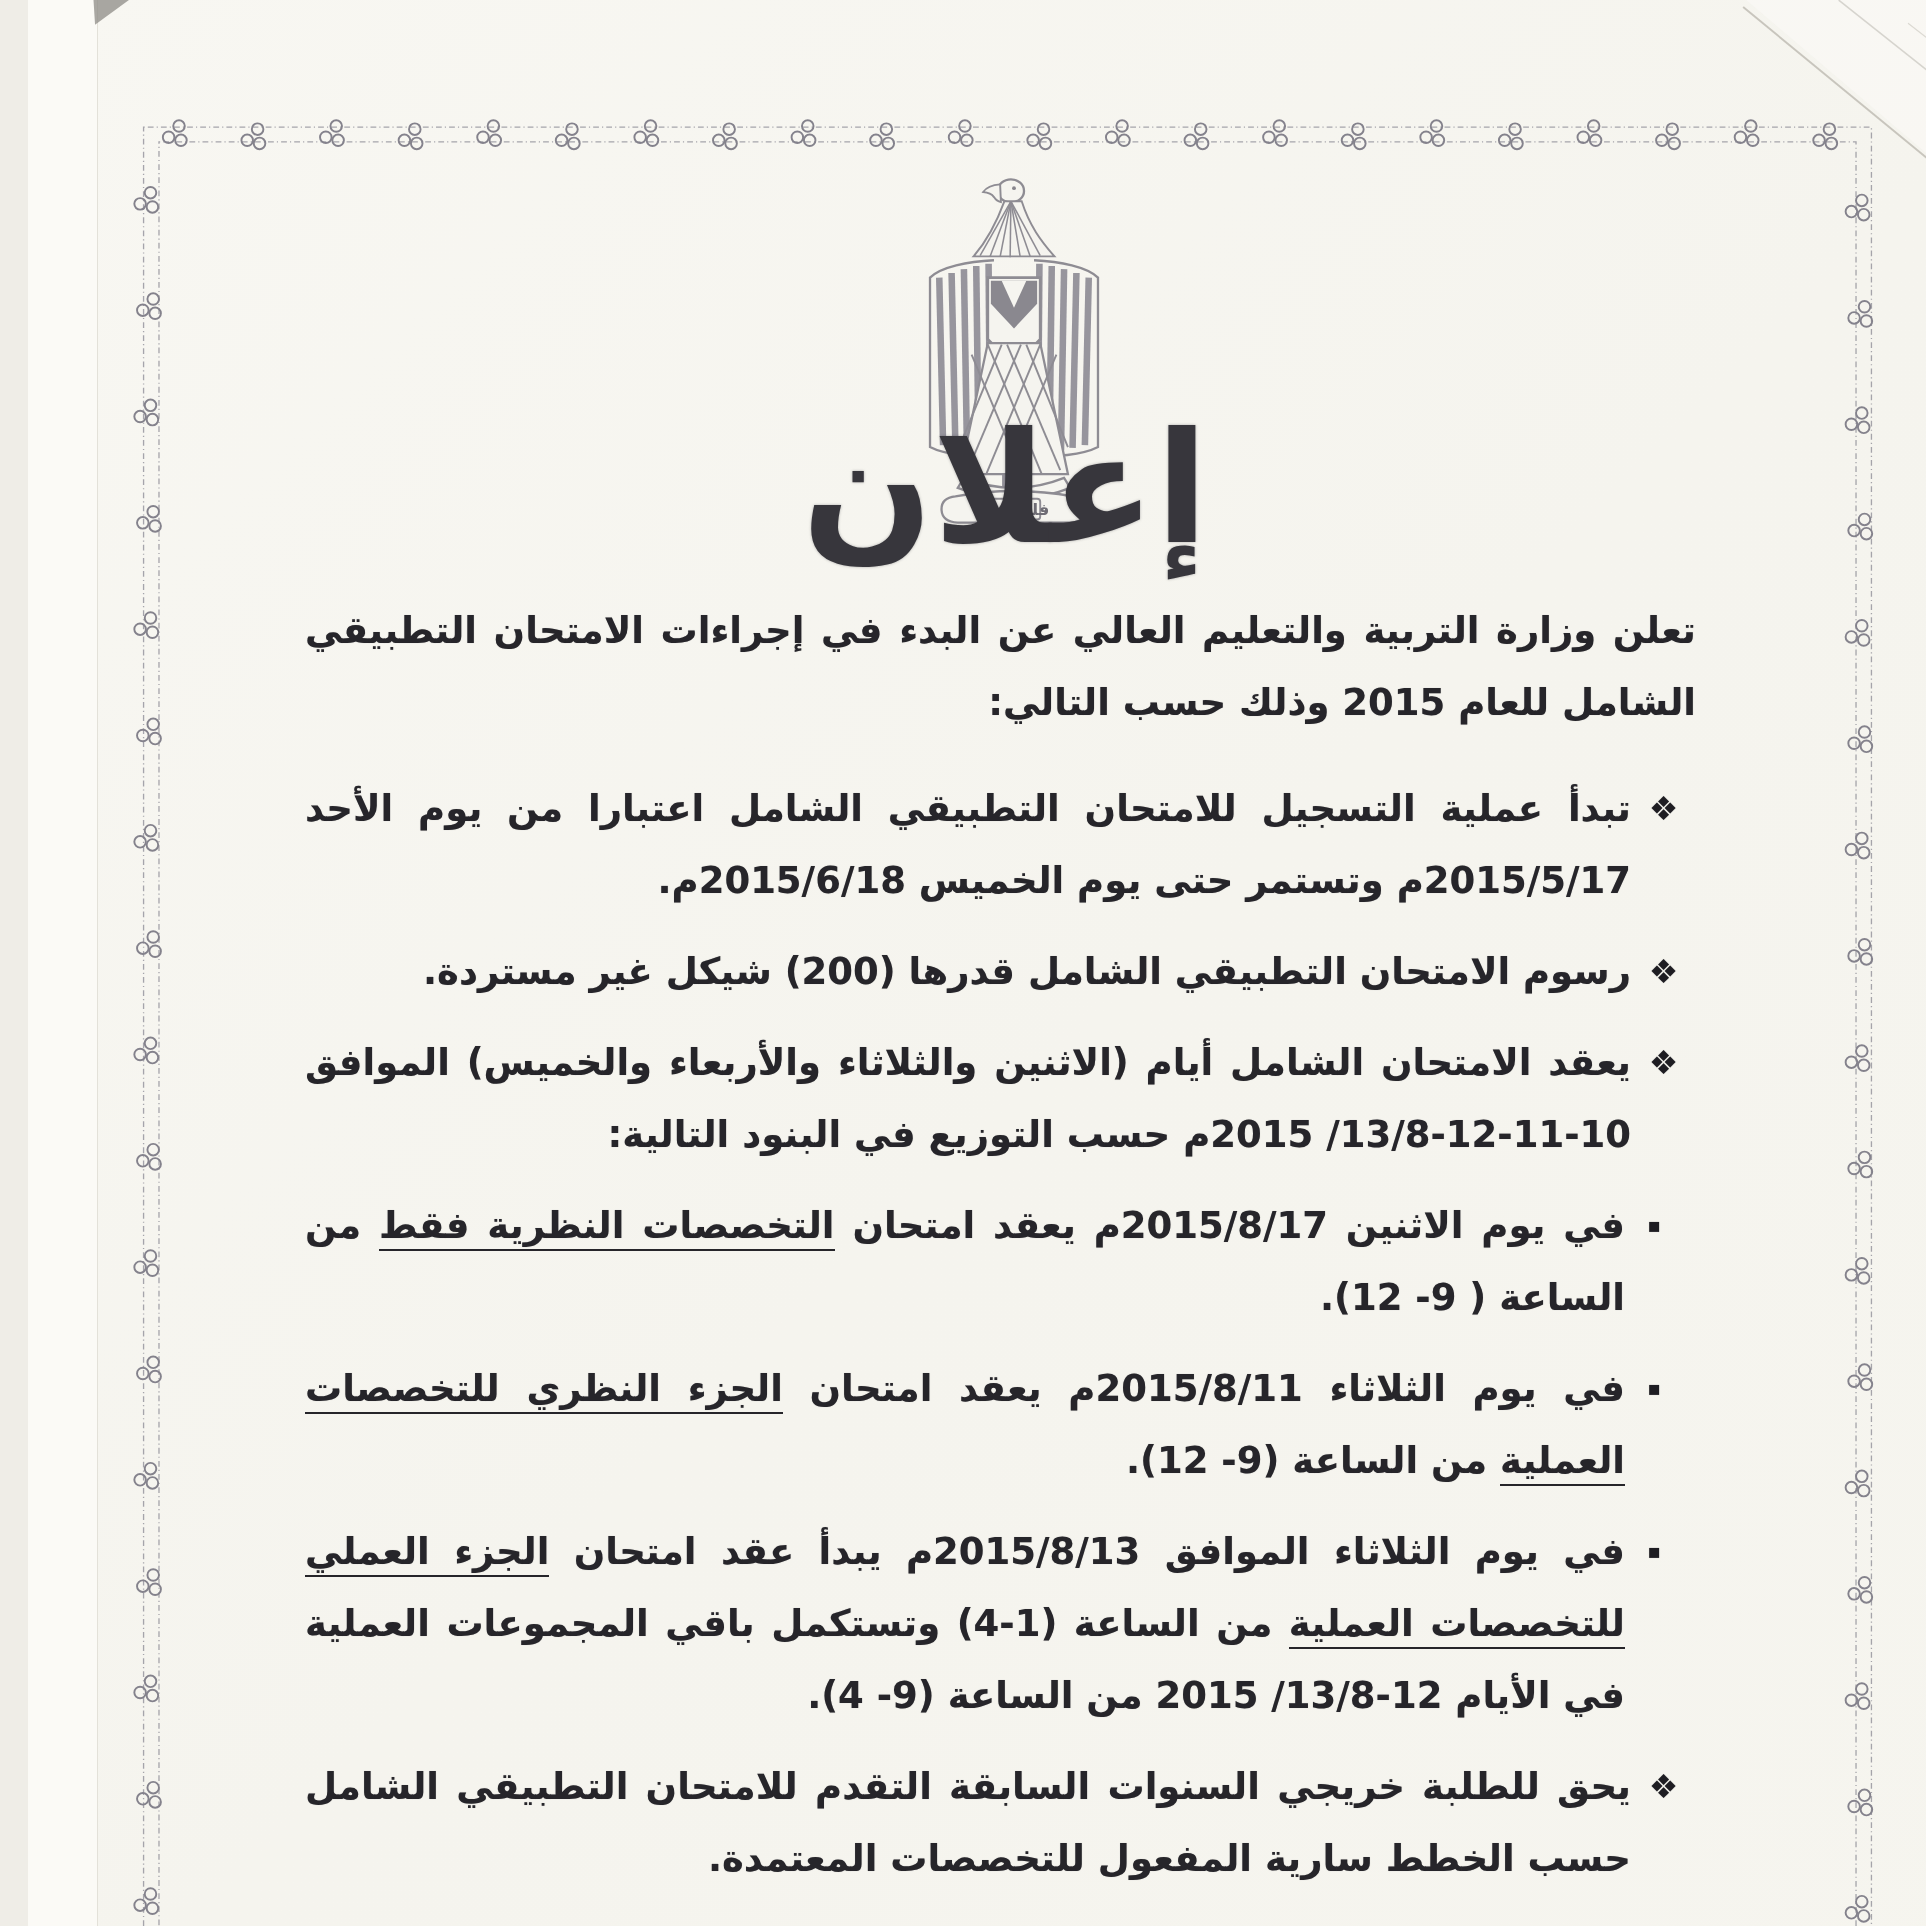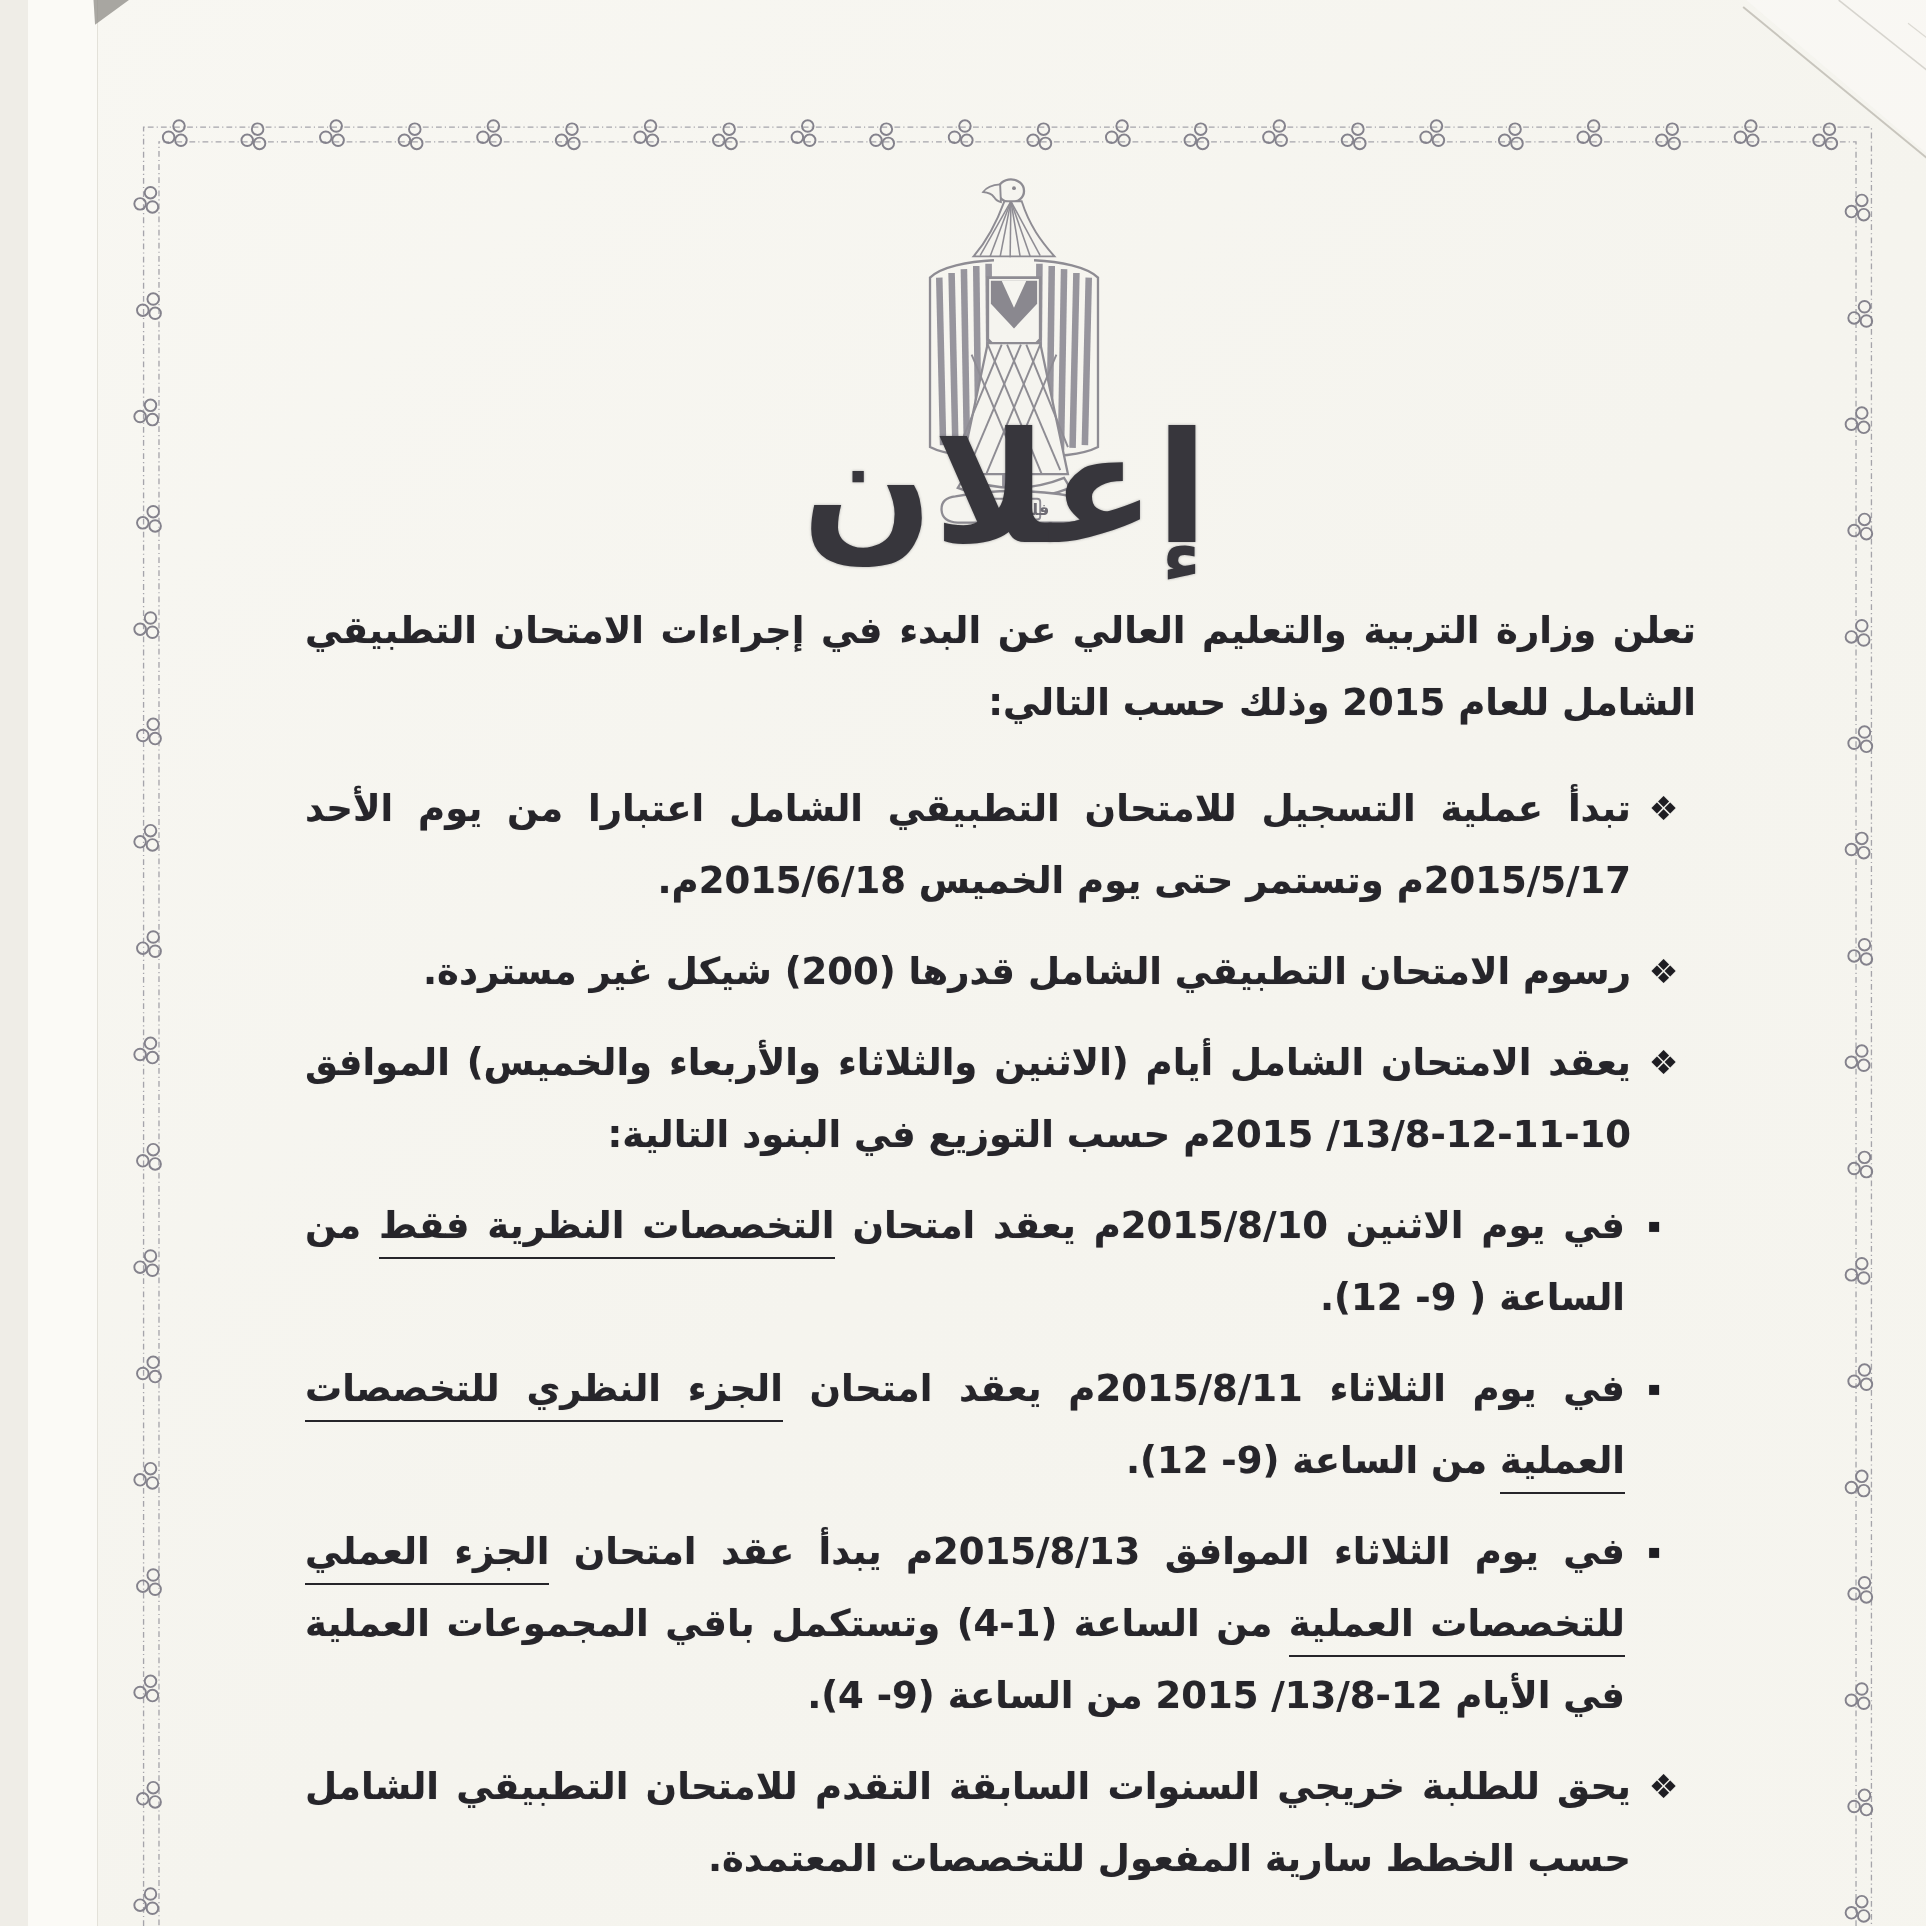--- a/index.html
+++ b/index.html
@@ -32,21 +32,21 @@
     font-size:37px;line-height:72px;color:#26252a;font-weight:600;
     text-align:justify;text-shadow:0 0 0.8px rgba(38,37,42,.35);
   }
   .intro{margin:0 0 34px 0;}
   .b{display:flex;margin-bottom:19px;}
   .mk{flex:0 0 65px;text-align:center;color:#1e1d22;font-family:"DejaVu Sans",sans-serif;}
   .lv1 .mk{font-size:33px;line-height:72px;}
   .lv2{margin-right:13px;}
   .lv2 .mk{flex-basis:58px;font-size:20px;line-height:70px;}
   .tx{flex:1 1 auto;}
-  .ul{border-bottom:2.7px solid #26252a;padding-bottom:10px;}
+  .ul{border-bottom:2.7px solid #26252a;padding-bottom:2px;}
   
   .scribble{position:absolute;left:539px;top:1907px;width:316px;height:366px;}
   .scribble path{fill:none;stroke:#2f2e33;stroke-width:9;stroke-linecap:round;opacity:.9;}
   
   .fold-line{stroke:#c8c5bd;fill:none;}
 </style>
 </head>
 <body>
 
 <div class="sheet">
@@ -577,21 +577,21 @@
         <div class="b lv1">
           <span class="mk">❖</span>
           <div class="tx"><span>رسوم الامتحان التطبيقي الشامل قدرها (200) شيكل غير مستردة.</span></div>
         </div>
         <div class="b lv1">
           <span class="mk">❖</span>
           <div class="tx"><span>يعقد الامتحان الشامل أيام (الاثنين والثلاثاء والأربعاء والخميس) الموافق 10-11-12-13/8/ 2015م حسب التوزيع في البنود التالية:</span></div>
         </div>
         <div class="b lv2">
           <span class="mk">▪</span>
-          <div class="tx"><span>في يوم الاثنين 2015/8/10م يعقد امتحان </span><span class="ul">التخصصات النظرية فقط</span><span> من الساعة ( 9- 12).</span></div>
+          <div class="tx"><span>في يوم الاثنين 2015/8/17م يعقد امتحان </span><span class="ul">التخصصات النظرية فقط</span><span> من الساعة ( 9- 12).</span></div>
         </div>
         <div class="b lv2">
           <span class="mk">▪</span>
           <div class="tx"><span>في يوم الثلاثاء 2015/8/11م يعقد امتحان </span><span class="ul">الجزء النظري للتخصصات العملية</span><span> من الساعة (9- 12).</span></div>
         </div>
         <div class="b lv2">
           <span class="mk">▪</span>
           <div class="tx"><span>في يوم الثلاثاء الموافق 2015/8/13م يبدأ عقد امتحان </span><span class="ul">الجزء العملي للتخصصات العملية</span><span> من الساعة (1-4) وتستكمل باقي المجموعات العملية في الأيام 12-13/8/ 2015 من الساعة (9- 4).</span></div>
         </div>
         <div class="b lv1">

